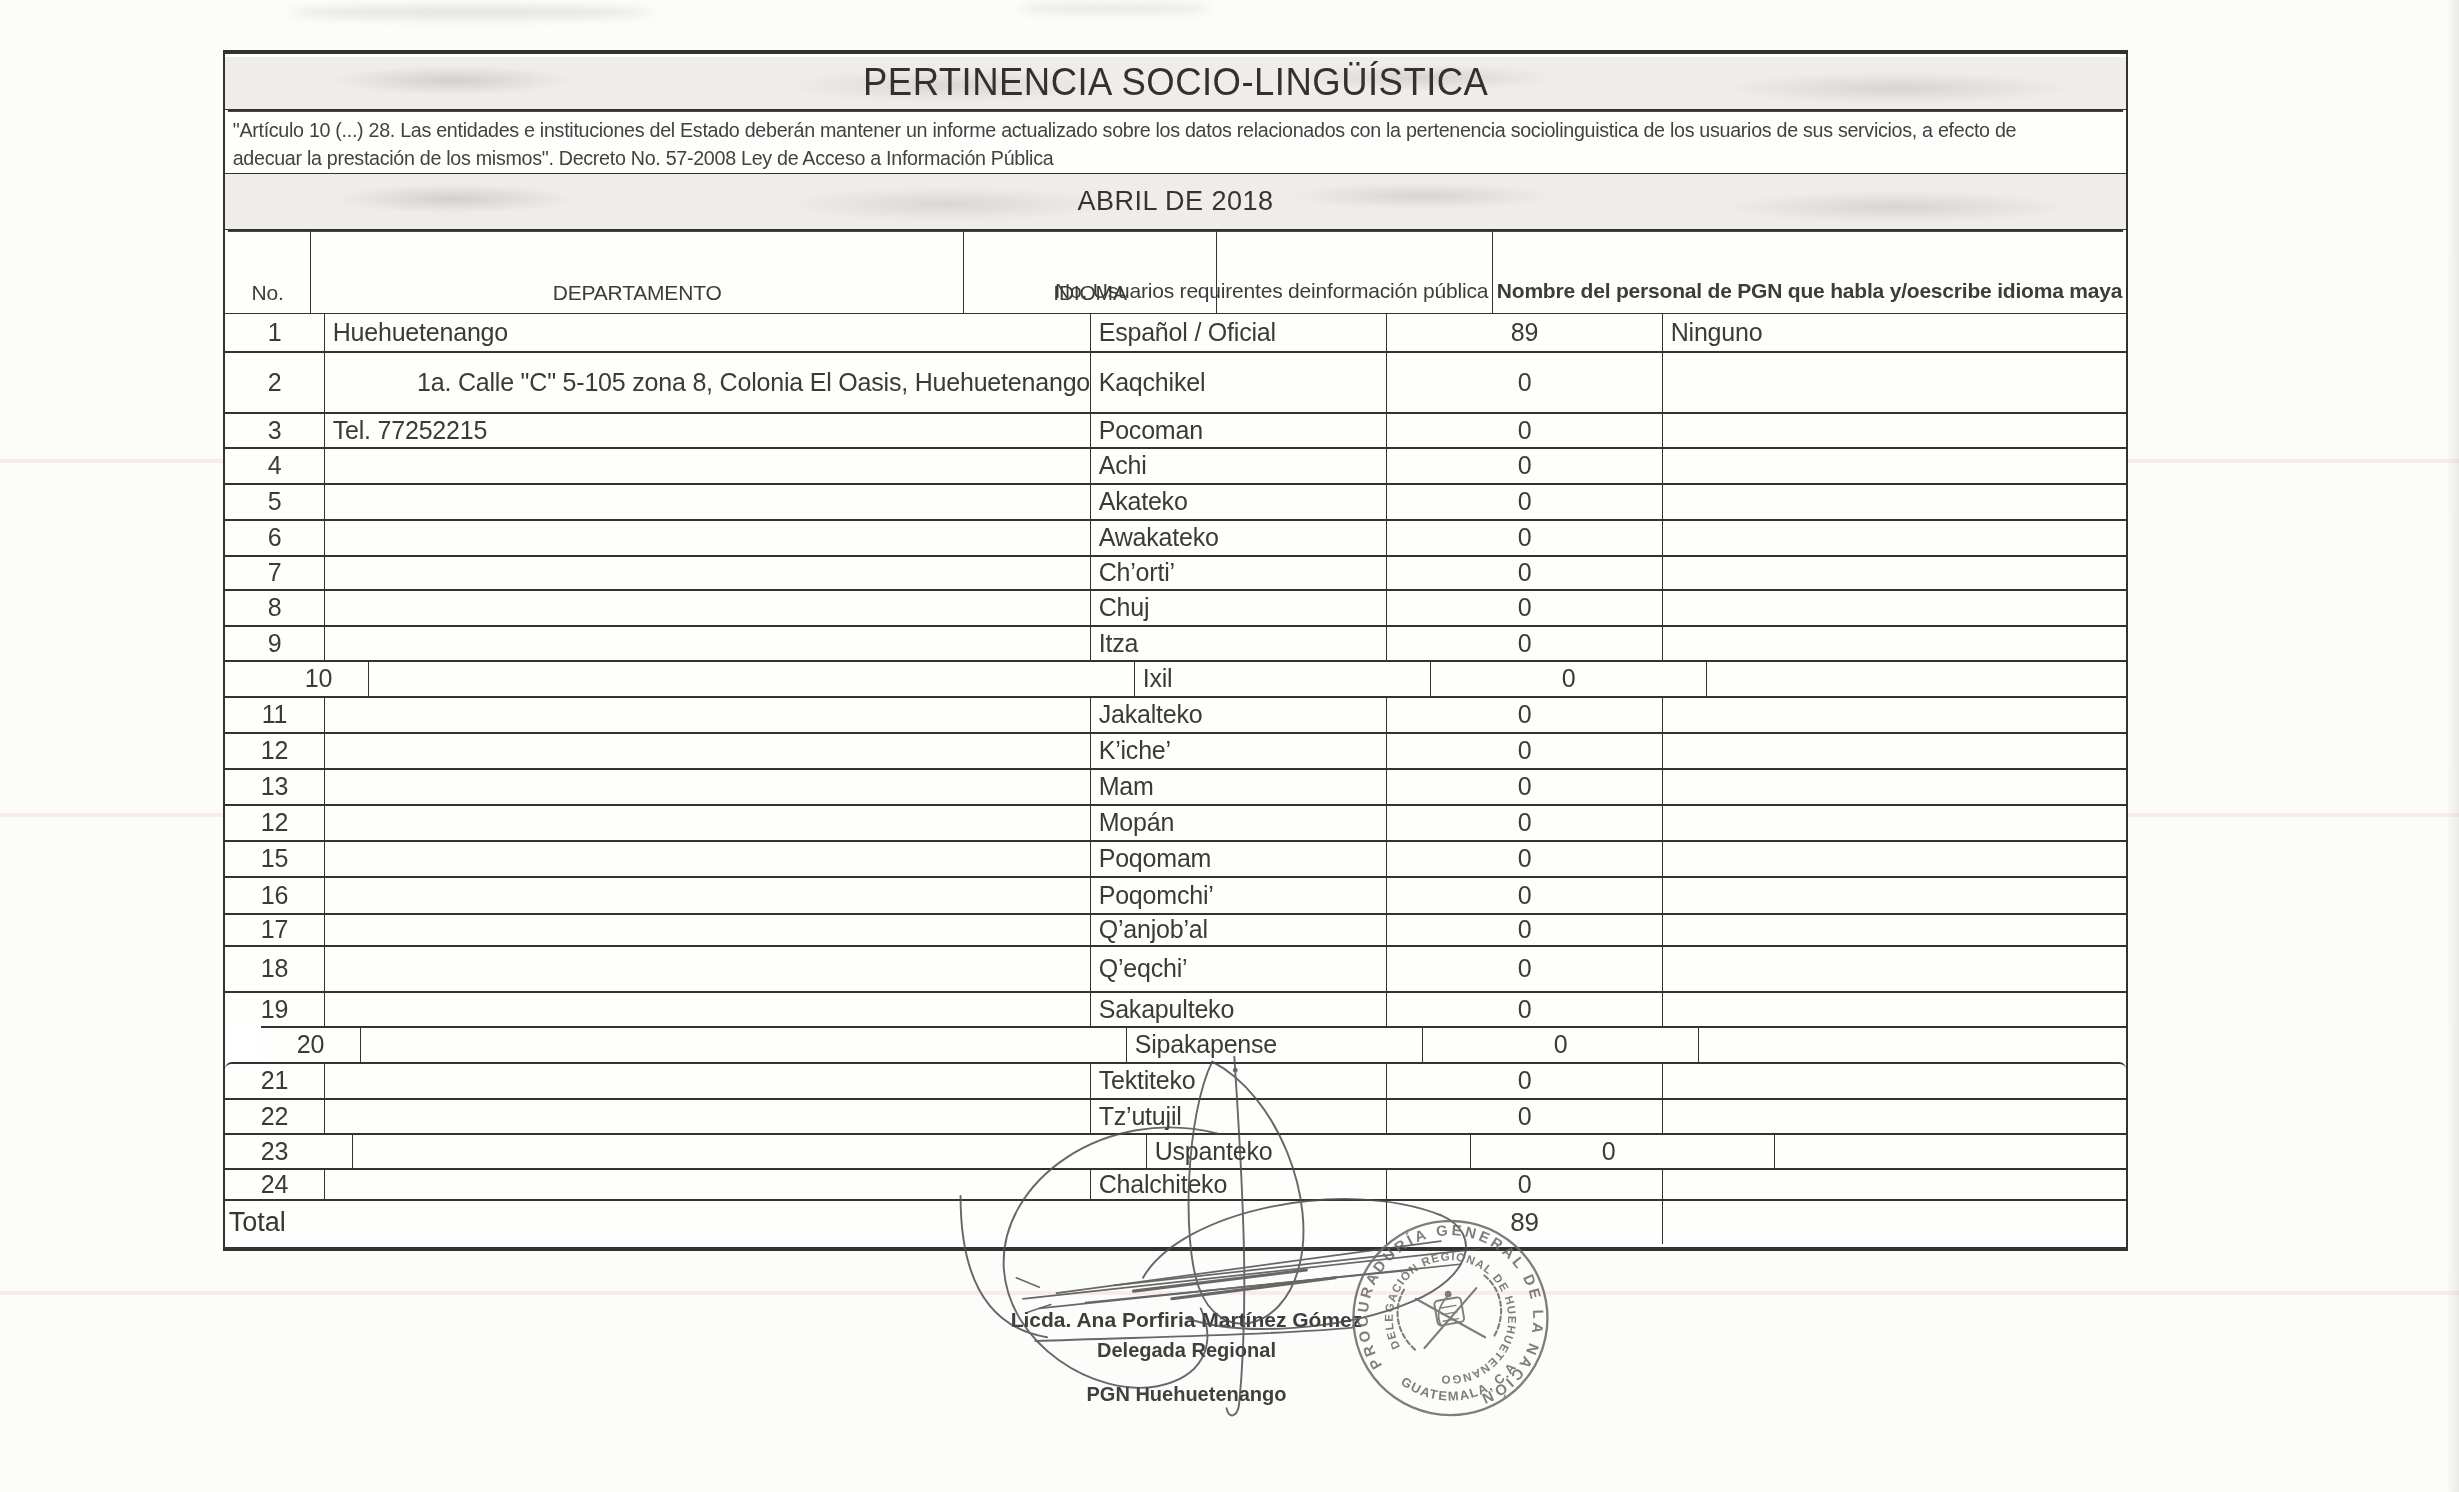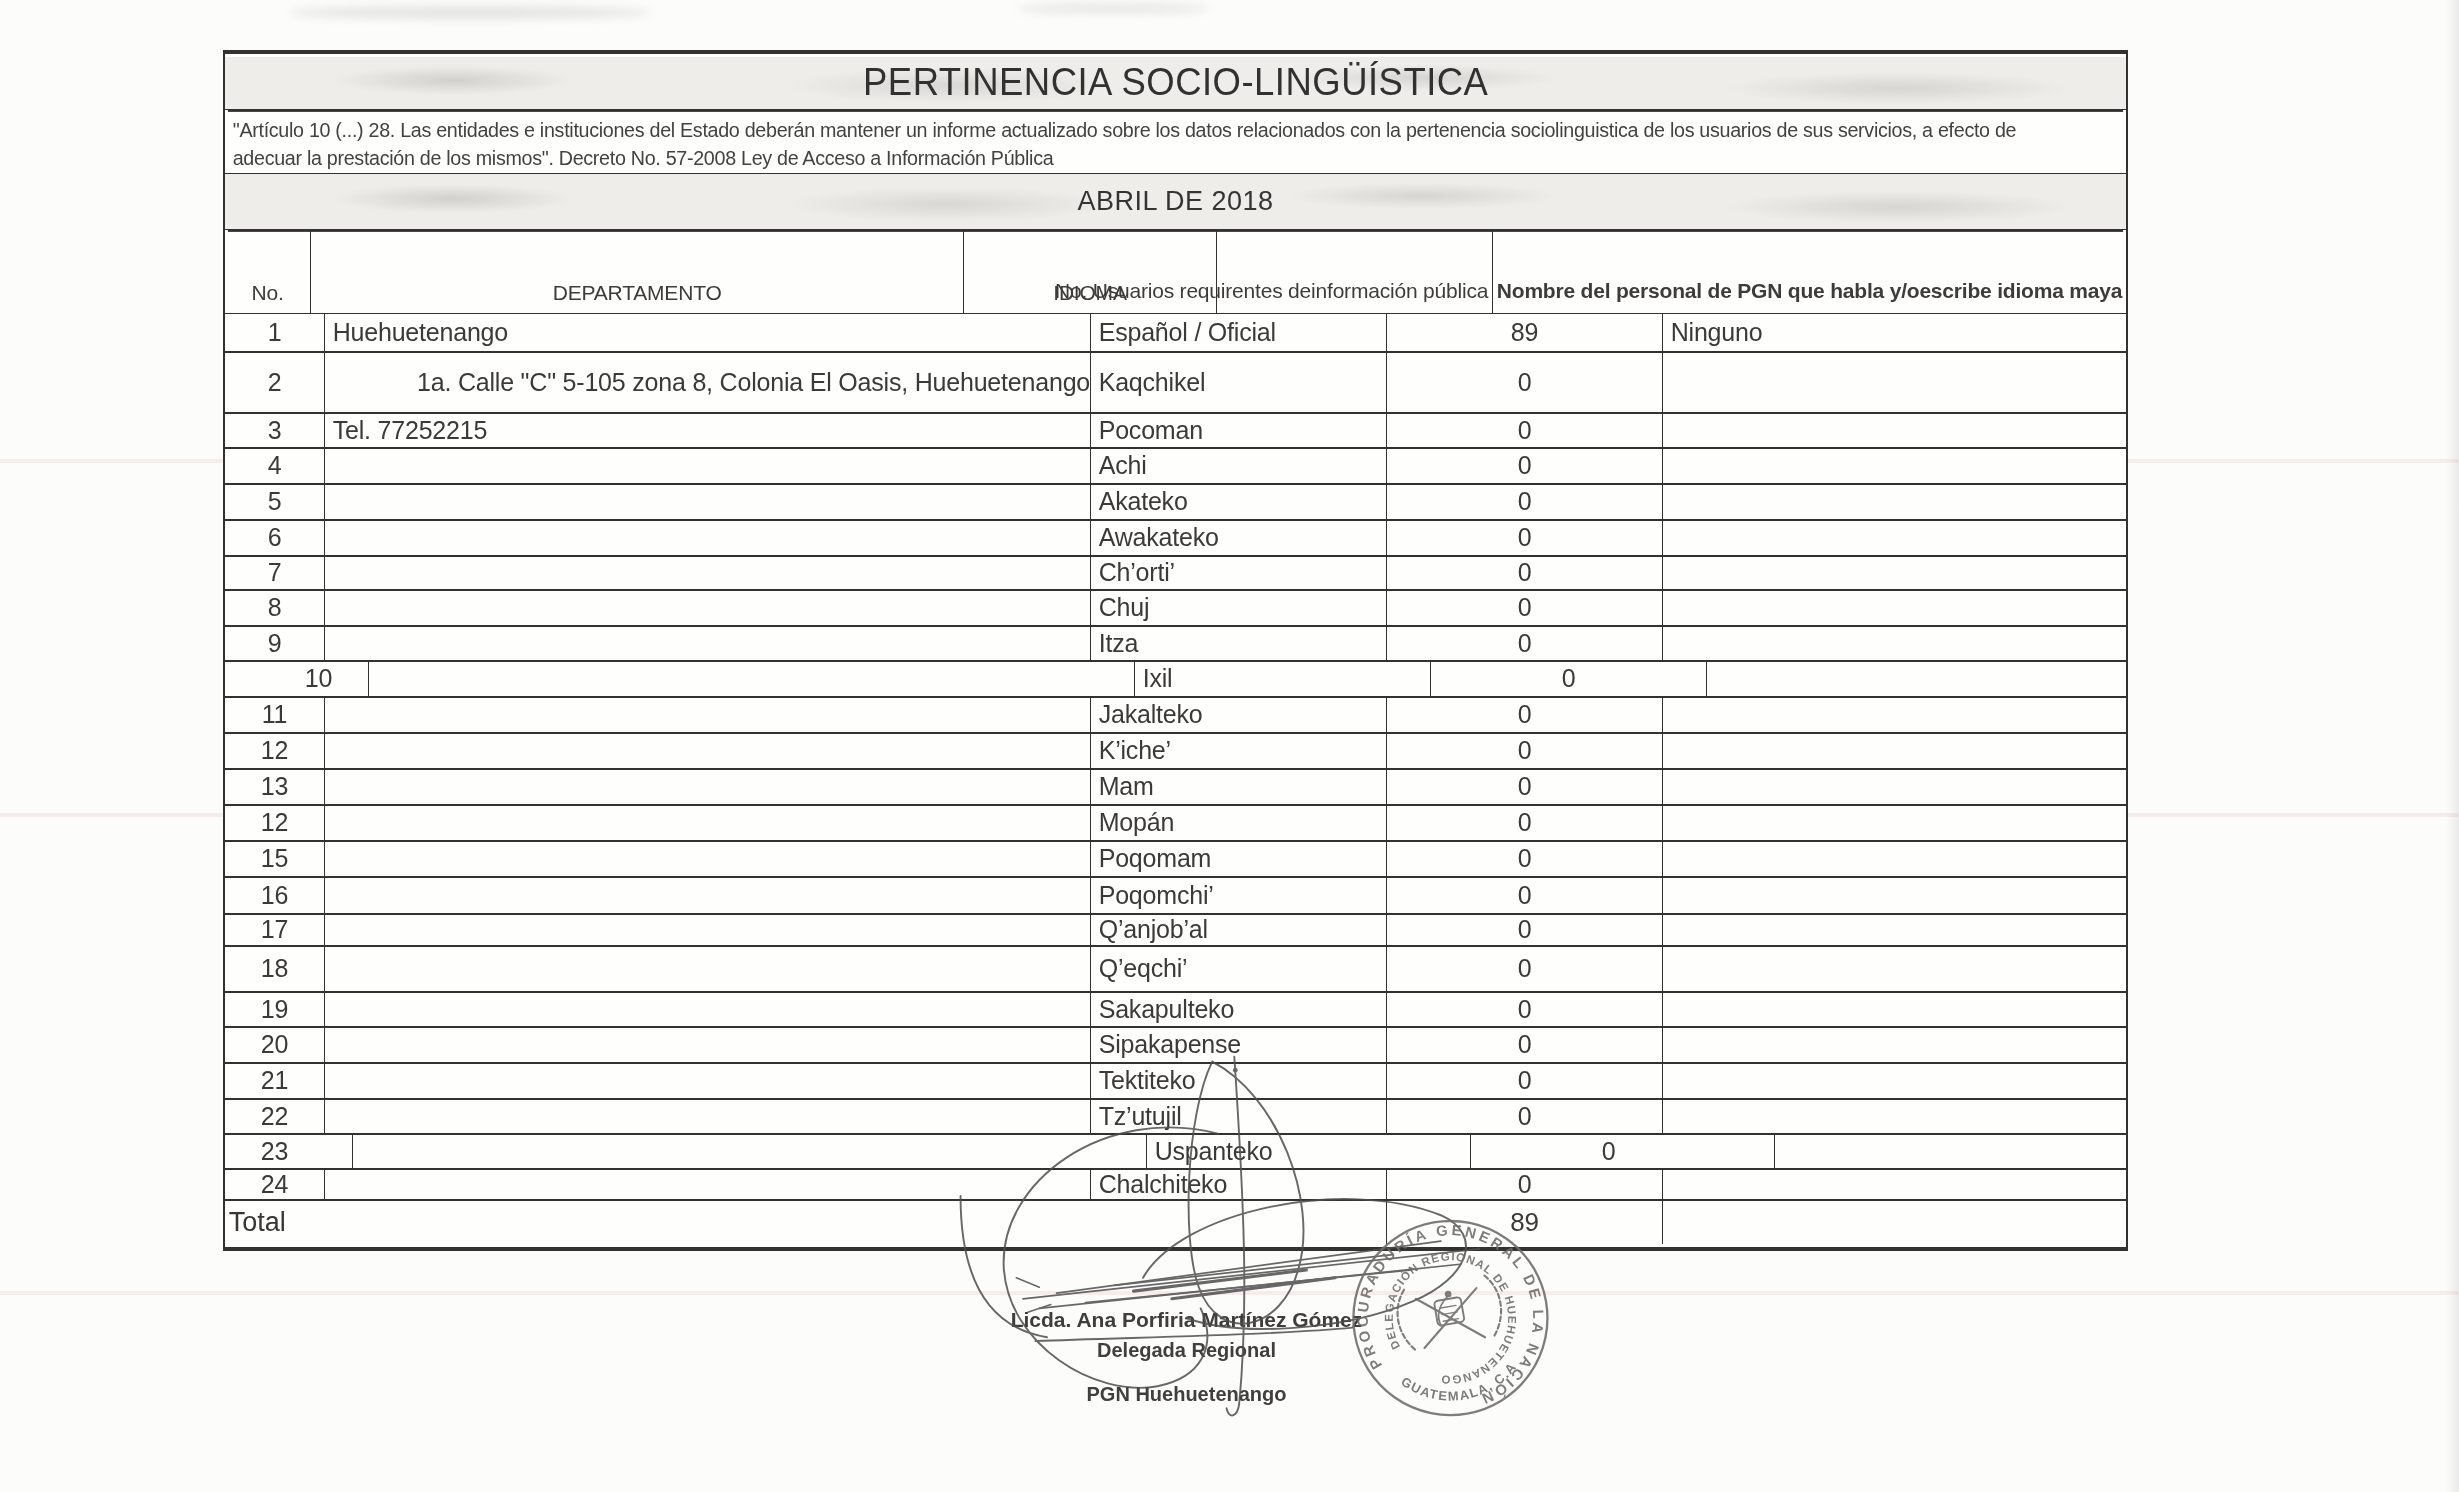--- a/index.html
+++ b/index.html
@@ -229,28 +229,28 @@
           <div class="cell c4">0</div>
           <div class="cell c5"></div>
         </div>
         <div class="row" style="height: 35px;">
           <div class="cell c1">19</div>
           <div class="cell c2"></div>
           <div class="cell c3">Sakapulteko</div>
           <div class="cell c4">0</div>
           <div class="cell c5"></div>
         </div>
-        <div class="row" style="height: 36px;">
+        <div class="row" style="height: 36px; margin-left: 36px;">
           <div class="cell c1">20</div>
           <div class="cell c2"></div>
           <div class="cell c3">Sipakapense</div>
           <div class="cell c4">0</div>
           <div class="cell c5"></div>
         </div>
-        <div class="row" style="height: 36px;">
+        <div class="row" style="height: 36px; border-radius: 7px;">
           <div class="cell c1">21</div>
           <div class="cell c2"></div>
           <div class="cell c3">Tektiteko</div>
           <div class="cell c4">0</div>
           <div class="cell c5"></div>
         </div>
         <div class="row" style="height: 35px;">
           <div class="cell c1">22</div>
           <div class="cell c2"></div>
           <div class="cell c3">Tz’utujil</div>

